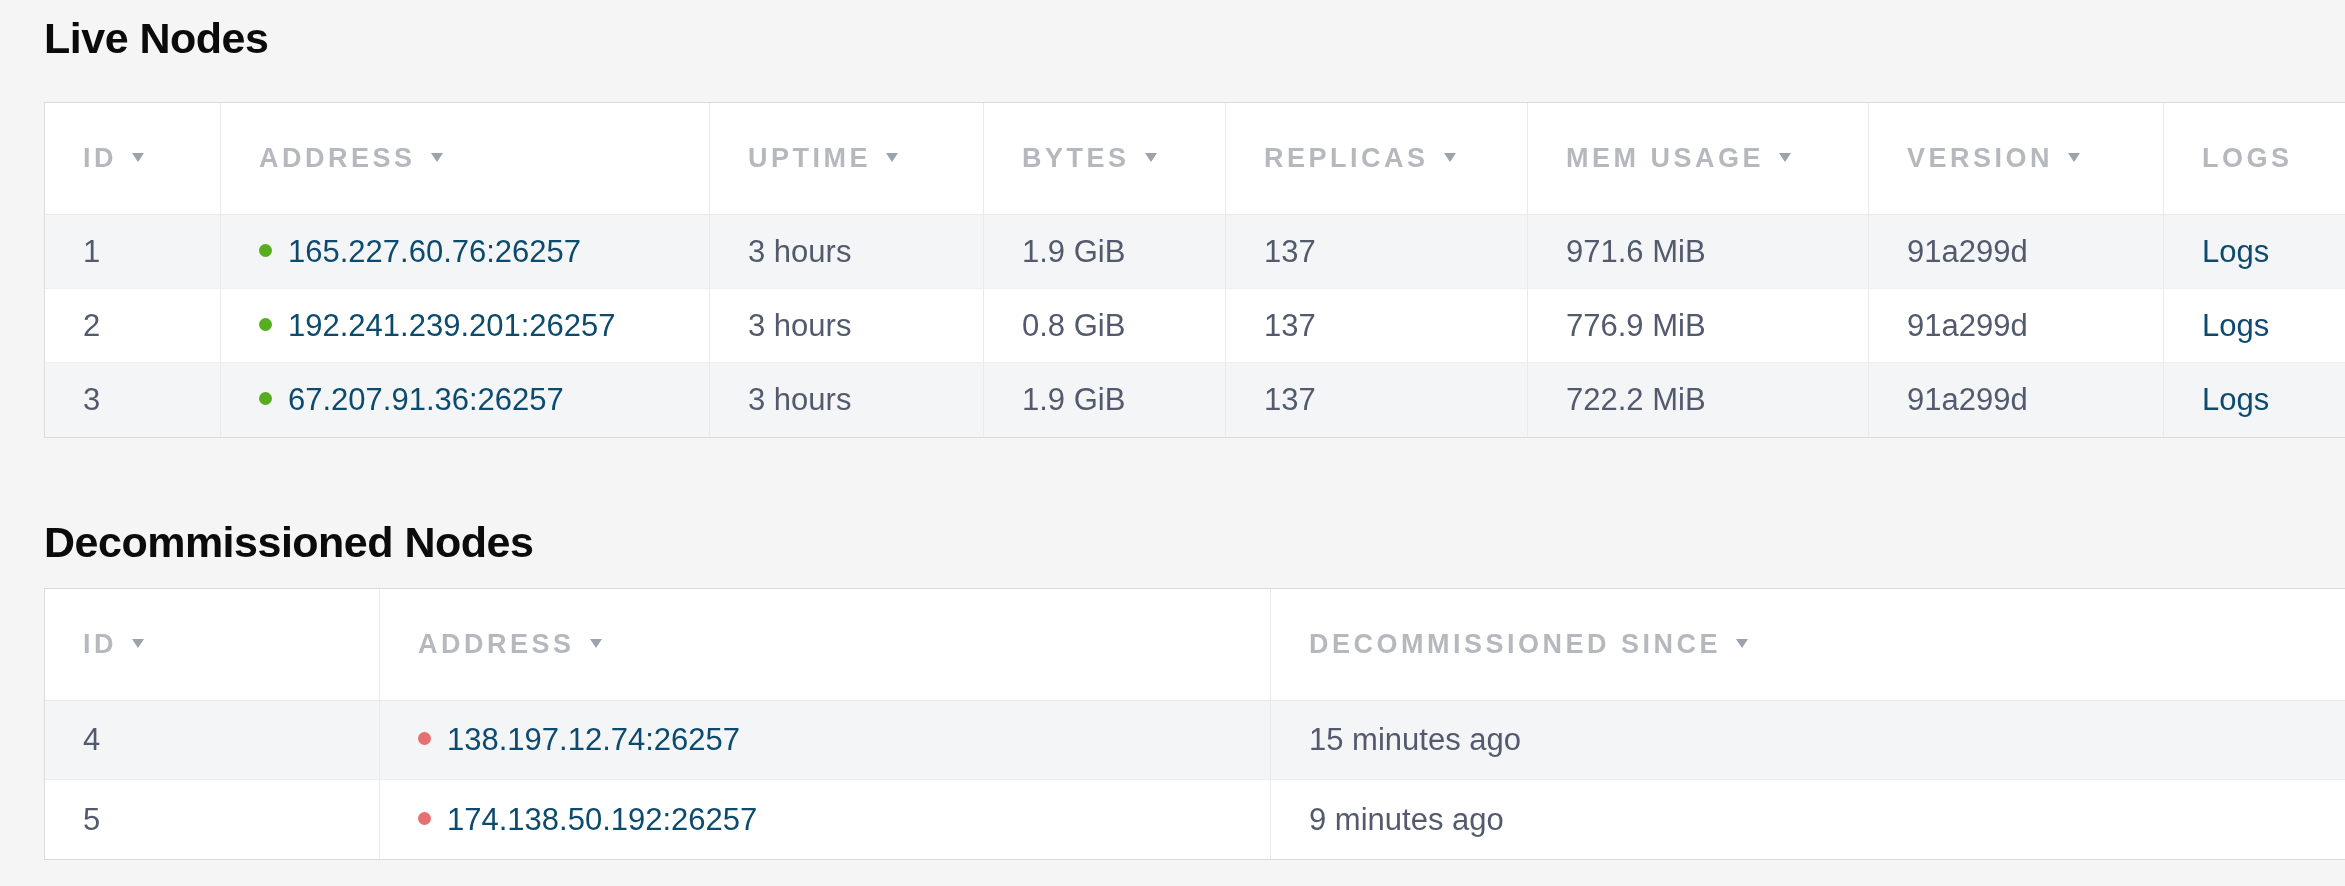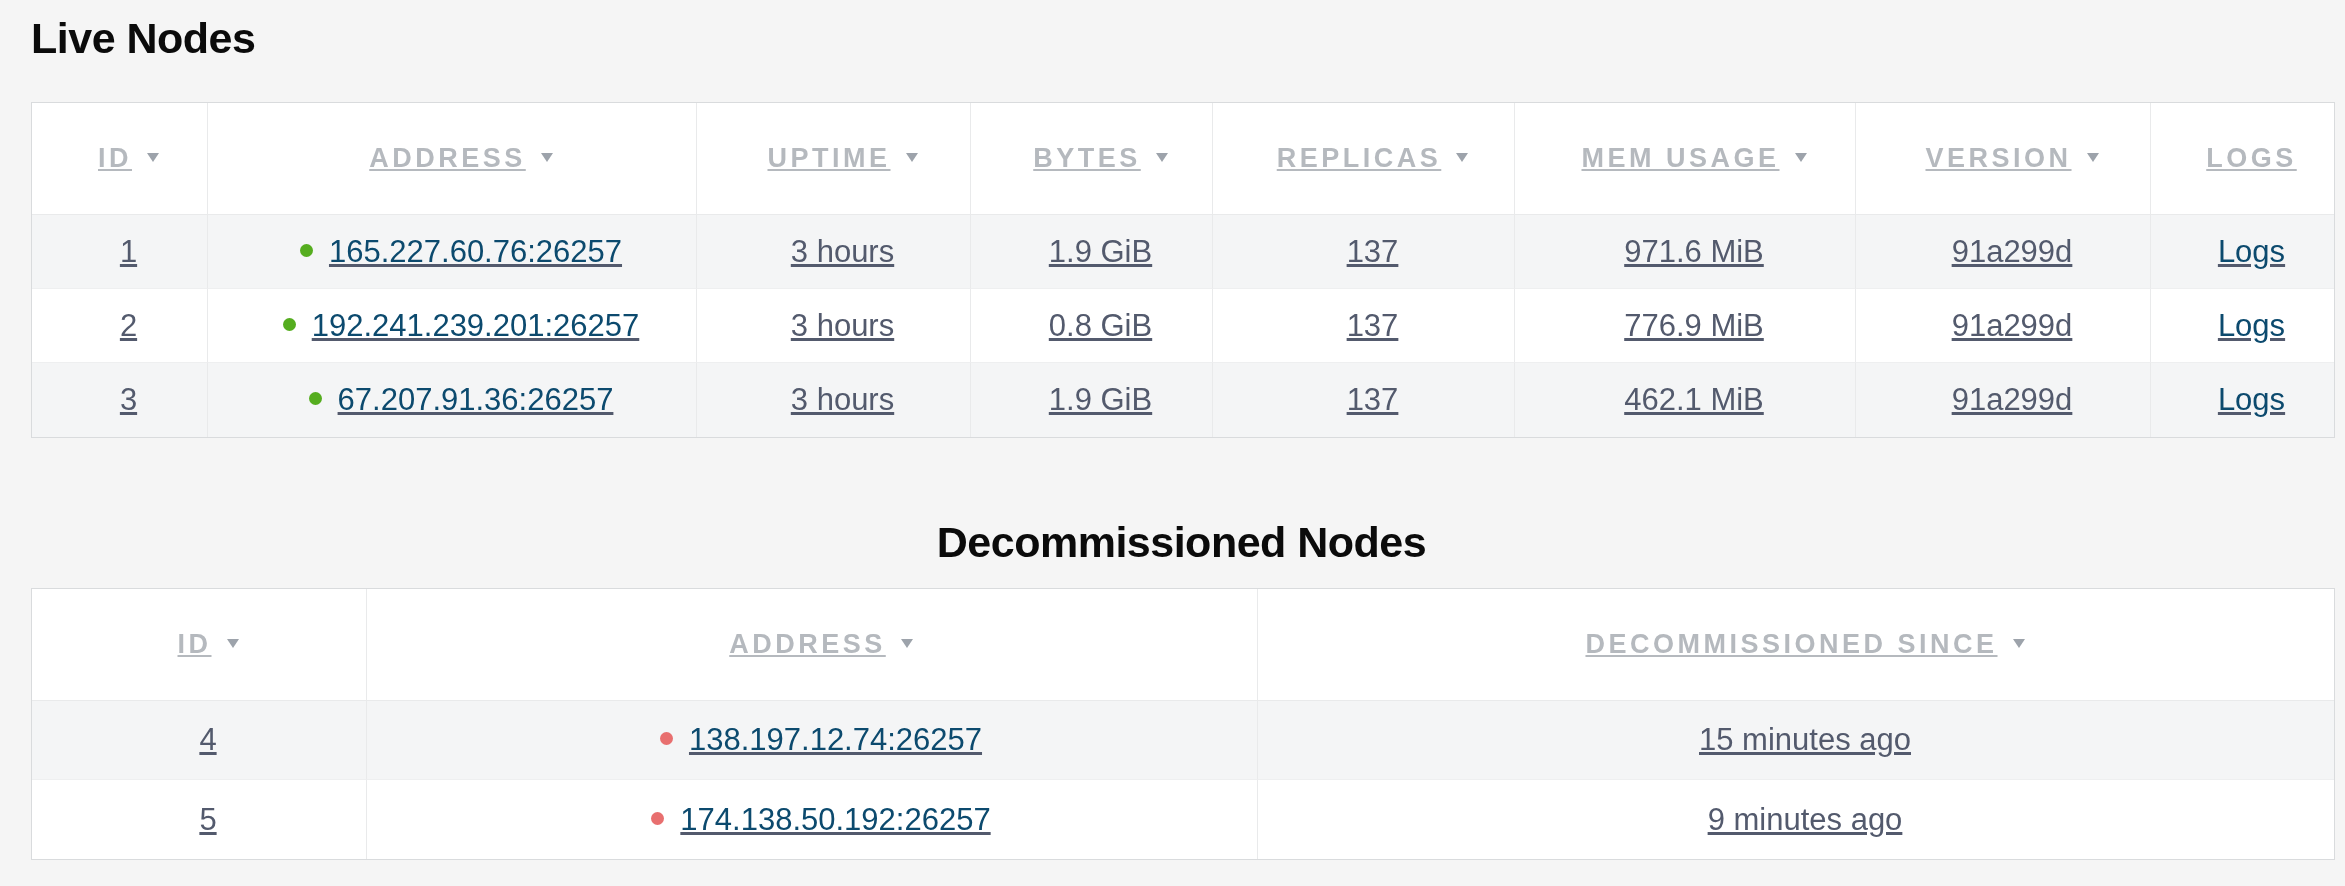--- a/index.html
+++ b/index.html
@@ -4,49 +4,48 @@
 <style>
   * { box-sizing: border-box; }
   html, body { margin: 0; padding: 0; }
   body {
     width: 2345px;
     height: 886px;
     background: #f5f5f5;
     font-family: "Liberation Sans", sans-serif;
     overflow: hidden;
   }
-  .page { padding: 12px 13px 0 31px; }
+  .page { padding: 12px 13px 0 44px; }
 
   .section-title {
     margin: 0;
     font-size: 43px;
     line-height: 52px;
     font-weight: bold;
     letter-spacing: -0.5px;
     color: #0b0b0b;
   }
   .section-title.first { margin-bottom: 38px; }
-  .section-title.second { margin-top: 78px; margin-bottom: 20px; text-align: center; }
+  .section-title.second { margin-top: 78px; margin-bottom: 20px; }
 
   table.nodes {
     width: 2302px;
     table-layout: fixed;
     border-collapse: separate;
     border-spacing: 0;
     background: #ffffff;
     border: 1px solid #d9dbdd;
   }
   th, td {
-    text-align: center;
+    text-align: left;
     vertical-align: middle;
     padding: 0 20px 0 38px;
     border-right: 1px solid #e9eaeb;
     white-space: nowrap;
     overflow: hidden;
-    text-decoration: underline;
   }
   th:last-child, td:last-child { border-right: none; }
 
   thead th {
     height: 112px;
     font-size: 27px;
     font-weight: bold;
     letter-spacing: 3.5px;
     text-transform: uppercase;
     color: #b5b9be;
@@ -140,21 +139,21 @@
         <td><span>776.9 MiB</span></td>
         <td><span>91a299d</span></td>
         <td><a class="logs-link">Logs</a></td>
       </tr>
       <tr>
         <td><span>3</span></td>
         <td><span class="status-dot live"></span><a class="node-link">67.207.91.36:26257</a></td>
         <td><span>3 hours</span></td>
         <td><span>1.9 GiB</span></td>
         <td><span>137</span></td>
-        <td><span>462.1 MiB</span></td>
+        <td><span>722.2 MiB</span></td>
         <td><span>91a299d</span></td>
         <td><a class="logs-link">Logs</a></td>
       </tr>
     </tbody>
   </table>
 
   <h1 class="section-title second">Decommissioned Nodes</h1>
 
   <table class="nodes decommissioned">
     <colgroup>

